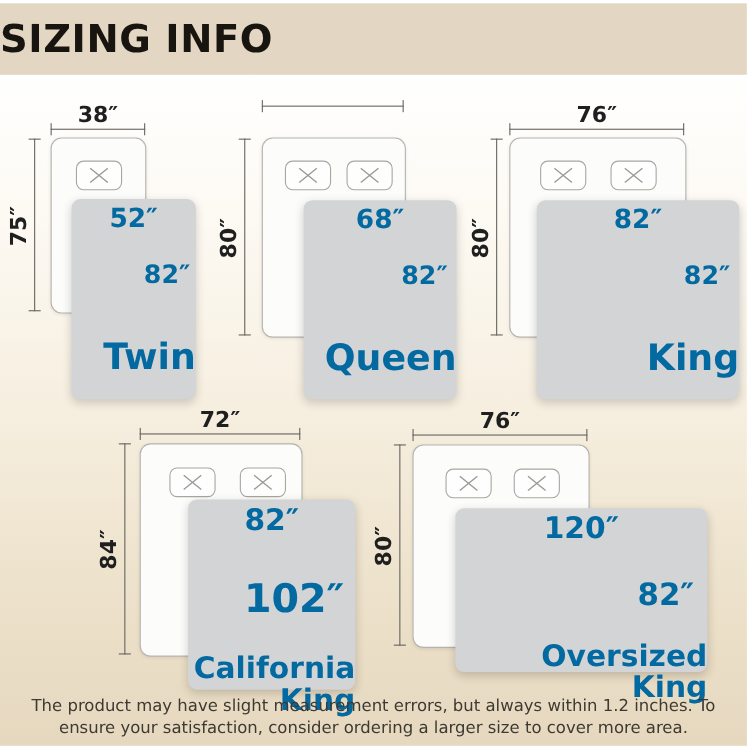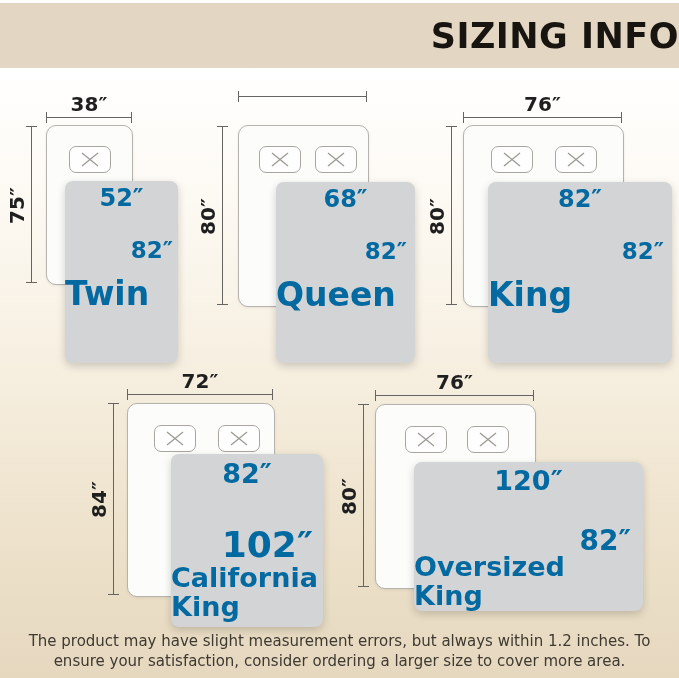--- a/index.html
+++ b/index.html
@@ -4,21 +4,21 @@
 <style>
   html,body { margin:0; padding:0; }
   .page {
     position:relative; width:679px; height:678px; overflow:hidden;
     font-family:"DejaVu Sans","Liberation Sans",sans-serif;
     background:linear-gradient(180deg,#ffffff 9%,#fdfaf4 28%,#f7f0e2 52%,#eee3cd 76%,#e6d8bf 100%);
   }
   
   .header-band {
     position:absolute; left:0; right:0; top:3px; height:65px;
-    background:#e3d7c3; display:flex; align-items:center; justify-content:flex-end;
+    background:#e3d7c3; display:flex; align-items:center; justify-content:flex-start;
   }
   .page-title {
     font-size:35px; font-weight:700; color:#18140f; letter-spacing:.5px;
   }
   
   .h-measure { position:absolute; }
   .h-label { text-align:center; font-size:20px; font-weight:600; color:#1f1f1f; height:21px; line-height:21px; }
   .h-line { position:relative; height:1px; background:#666460; margin-top:2px; }
   .h-line::before,.h-line::after { content:''; position:absolute; top:-5px; width:1px; height:11px; background:#666460; }
   .h-line::before { left:0; } .h-line::after { right:0; }
@@ -42,21 +42,21 @@
   }
   .pillow svg { position:absolute; inset:0; width:100%; height:100%; }
   .pillow line { stroke:#9b9893; stroke-width:1.2; }
   
   .blanket {
     position:absolute; background:#d3d4d5; border-radius:8px;
     box-shadow:0 3px 9px rgba(0,0,0,.18); color:#0369a1;
   }
   .bw { position:absolute; width:100%; text-align:center; font-weight:700; }
   .bl { position:absolute; font-weight:700; }
-  .bn { position:absolute; width:100%; text-align:left; font-weight:700; white-space:pre-line; line-height:1.07; }
+  .bn { position:absolute; width:100%; text-align:right; font-weight:700; white-space:pre-line; line-height:1.07;margin-top:30px; }
   
   .blk-top .bw { top:3px; font-size:24px; }
   .blk-top .bl { top:56px; font-size:23px; right:8px; }
   .blk-top .bn { top:95px; font-size:33px; }
   
   .hm-twin { left:46px; top:94px; width:86px; }
   .vm-twin { left:31px; top:126px; height:157px; }
   .bed-twin { left:46px; top:125px; width:85px; height:158px; }
   .bed-twin .p1 { left:22px; top:20px; }
   .blk-twin { left:65px; top:181px; width:113px; height:182px; }

